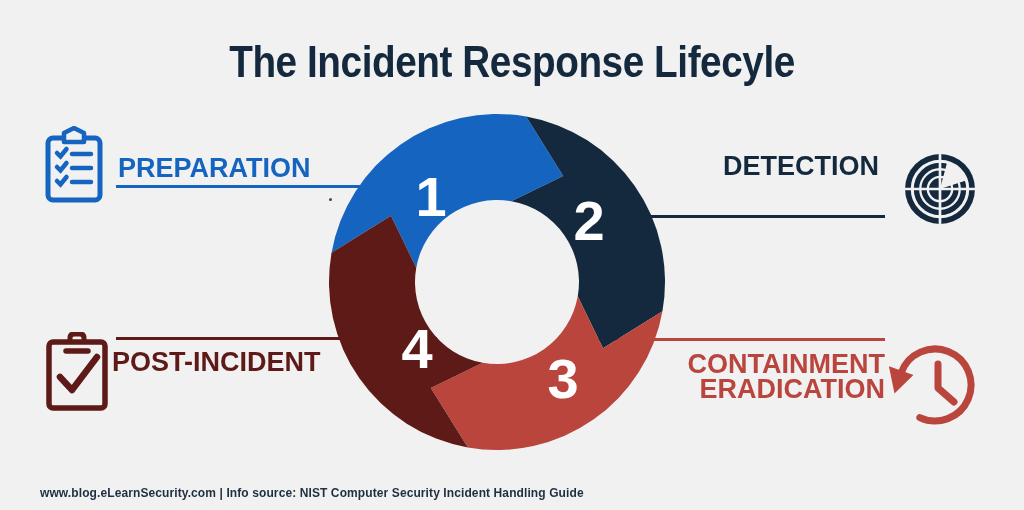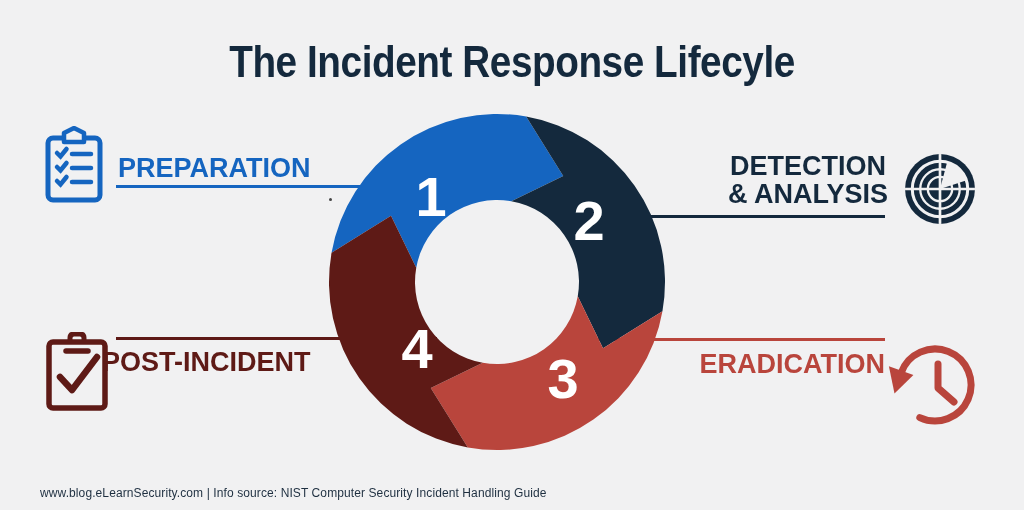--- a/index.html
+++ b/index.html
@@ -30,21 +30,21 @@
   .right-align{text-align:right;}
   .lh28{line-height:28px;}
   .lh25{line-height:25px;}
   .connector{height:3px;}
   .c-blue{background:#1565c0;}
   .c-navy{background:#14293d;}
   .c-red{background:#b9453c;}
   .c-maroon{background:#5e1a16;}
   .footer{
     left:40px;top:486px;
-    font-size:12px;font-weight:normal;color:#1e2f40;
+    font-size:12px;font-weight:bold;color:#1e2f40;
     letter-spacing:0.1px;
   }
   .dot{
     left:329px;top:198px;width:3px;height:3px;
     background:#444;border-radius:50%;
   }
   .donut-number{
     font-family:"Liberation Sans","DejaVu Sans",sans-serif;
     font-weight:bold;font-size:56px;fill:#ffffff;
     text-anchor:middle;
@@ -70,50 +70,50 @@
       <path d="M 13 27 l 3.5 3.5 l 6 -7.5"></path>
       <line x1="28" y1="28" x2="47" y2="28"></line>
       <path d="M 13 41 l 3.5 3.5 l 6 -7.5"></path>
       <line x1="28" y1="42" x2="47" y2="42"></line>
       <path d="M 13 55 l 3.5 3.5 l 6 -7.5"></path>
       <line x1="28" y1="56" x2="47" y2="56"></line>
     </g>
   </svg>
   <div class="abs step-label lbl-blue" style="left:118px;top:153px;">PREPARATION</div>
 
-  <div class="abs step-label lbl-navy right-align lh28" style="right:136px;top:152px;text-align:center;">
+  <div class="abs step-label lbl-navy right-align lh28" style="right:145px;top:152px;">
     <div>DETECTION</div>
-    <div>&amp; ANALYSIS</div>
   </div>
   <svg class="abs" style="left:902px;top:151px;" width="76" height="76" viewBox="-50 -50 100 100">
     <circle cx="0" cy="0" r="46" fill="#14293d"></circle>
     <circle cx="0" cy="0" r="36.5" fill="none" stroke="#f1f1f2" stroke-width="4"></circle>
     <circle cx="0" cy="0" r="26" fill="none" stroke="#f1f1f2" stroke-width="3"></circle>
     <circle cx="0" cy="0" r="16" fill="none" stroke="#f1f1f2" stroke-width="3"></circle>
     <path d="M 0 0 L 9.3 -34.8 A 36 36 0 0 1 34.2 -11.1 Z" fill="#f1f1f2"></path>
     <line x1="-46" y1="0" x2="46" y2="0" stroke="#f1f1f2" stroke-width="3.5"></line>
     <line x1="0" y1="-46" x2="0" y2="46" stroke="#f1f1f2" stroke-width="3.5"></line>
   </svg>
 
   <div class="abs step-label lbl-red right-align lh25" style="right:139px;top:352px;">
+    <div>CONTAINMENT</div>
     <div>ERADICATION</div>
   </div>
   <svg class="abs" style="left:880px;top:335px;" width="110" height="100" viewBox="-55 -50 110 100">
     <path d="M -33.8 -12.3 A 36 36 0 1 1 -15.2 32.6" fill="none" stroke="#b9453c" stroke-width="7" stroke-linecap="round"></path>
     <polygon points="-21.6,-9.9 -46.1,-18.8 -40.5,8.6" fill="#b9453c"></polygon>
     <path d="M 3 -21 L 3 3 L 19 17" fill="none" stroke="#b9453c" stroke-width="7" stroke-linecap="round" stroke-linejoin="round"></path>
   </svg>
 
   <svg class="abs" style="left:45px;top:332px;" width="64" height="84" viewBox="0 0 64 84">
     <rect x="4" y="10" width="56" height="66" rx="4" fill="none" stroke="#5e1a16" stroke-width="5.5"></rect>
     <path d="M 25 10 L 25 6 Q 25 2 29 2 L 35 2 Q 39 2 39 6 L 39 10" fill="none" stroke="#5e1a16" stroke-width="5" stroke-linejoin="round"></path>
     <line x1="21" y1="19" x2="43" y2="19" stroke="#5e1a16" stroke-width="5.5" stroke-linecap="round"></line>
     <path d="M 15 45 L 27 58 L 52 25" fill="none" stroke="#5e1a16" stroke-width="6.5" stroke-linecap="round" stroke-linejoin="round"></path>
   </svg>
-  <div class="abs step-label lbl-maroon lh28" style="left:102px;top:348px;">
+  <div class="abs step-label lbl-maroon lh28" style="left:112px;top:348px;">
     <div>POST-INCIDENT</div>
   </div>
 
   <svg class="abs" style="left:312px;top:97px;" width="370" height="370" viewBox="-185 -185 370 370">
 
     <path d="M -165.45 -29.17 A 168 168 0 0 1 29.17 -165.45 L 66.24 -106 L 14.24 -80.75 A 82 82 0 0 0 -80.75 -14.24 L -106 -66.24 Z" fill="#1565c0"></path>
 
     <path d="M 29.17 -165.45 A 168 168 0 0 1 165.45 29.17 L 106 66.24 L 80.75 14.24 A 82 82 0 0 0 14.24 -80.75 L 66.24 -106 Z" fill="#14293d"></path>
 
     <path d="M 165.45 29.17 A 168 168 0 0 1 -29.17 165.45 L -66.24 106 L -14.24 80.75 A 82 82 0 0 0 80.75 14.24 L 106 66.24 Z" fill="#b9453c"></path>

